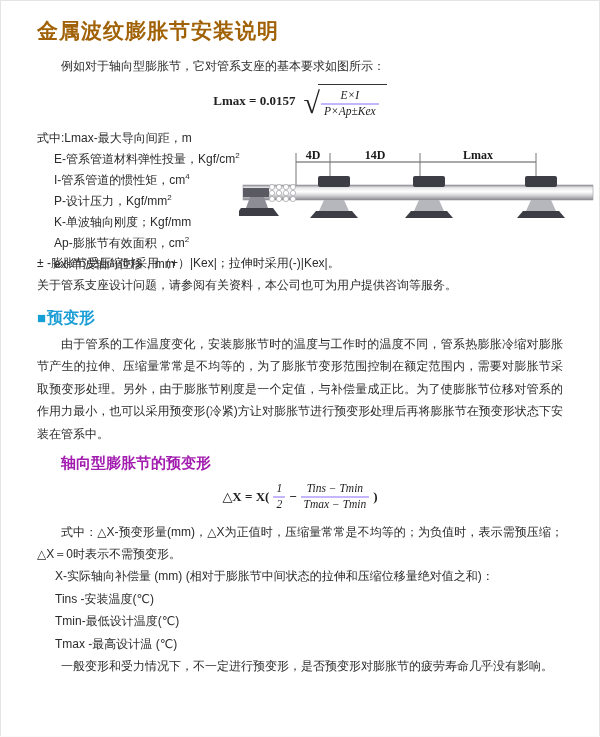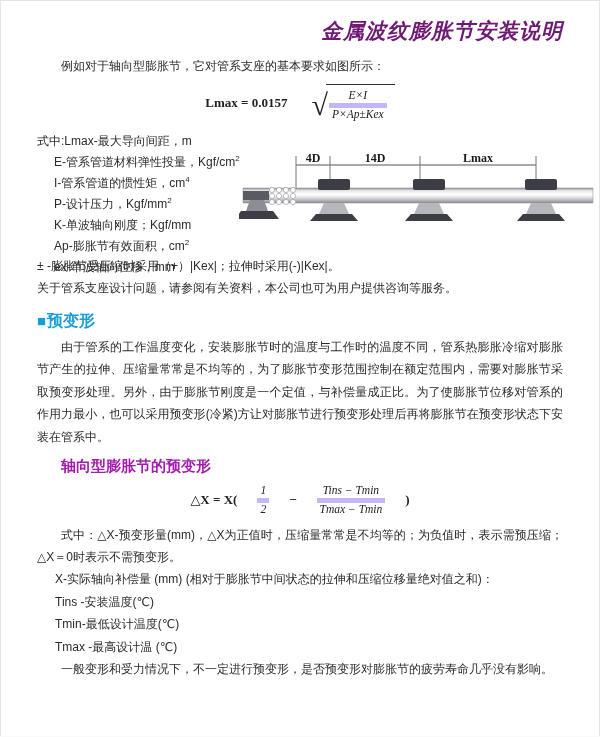--- a/index.html
+++ b/index.html
@@ -9,49 +9,49 @@
     margin:0 auto;
     background:#ffffff;
     border:1px solid #e4e4e4;border-bottom:none;
     overflow:hidden;
     font-family:"Liberation Sans","DejaVu Sans",sans-serif;
     color:#2b2b2b;
     font-size:12px;
   }
   .inner{padding:10px 36px 0 36px;}
   h1.title{
-    text-align:right;font-size:21px;letter-spacing:1px;
-    margin:6px 0 10px 0;color:#701a75;font-weight:bold;font-style:italic;
+    text-align:left;font-size:21px;letter-spacing:1px;
+    margin:6px 0 10px 0;color:#a16207;font-weight:bold;
   }
   .para{line-height:22px;text-align:justify;margin:0;}
   .indent{text-indent:2em;}
   .sec-label{color:#1b9ed6;font-size:15px;font-weight:bold;}
   .sq{color:#14a0d6;font-size:15px;font-style:normal;margin-right:1px;}
   .h2{
     color:#1b9ed6;font-size:16px;font-weight:bold;
     margin:12px 0 4px 0;line-height:22px;
   }
   .h3{
     color:#a21caf;font-size:15px;font-weight:bold;
     margin:8px 0 4px 0;line-height:20px;
   }
   .h3.axial{margin-left:24px;}
   
   .formula{
     display:flex;justify-content:center;align-items:center;
-    gap:20px;margin:7px 0;min-height:34px;
+    gap:4px;margin:7px 0;min-height:34px;
     font-family:"Liberation Serif","DejaVu Serif",serif;
     font-weight:bold;font-size:13px;color:#222;
   }
   .frac{
     display:inline-flex;flex-direction:column;text-align:center;
     font-family:"Liberation Serif","DejaVu Serif",serif;
     font-style:italic;font-weight:normal;font-size:11.5px;line-height:1.2;
   }
-  .frac .num{border-bottom:5px solid #c4b5fd;padding:0 3px;}
+  .frac .num{border-bottom:2px solid #c4b5fd;padding:0 3px;}
   .frac .den{padding:0 3px;}
   .sqrt-wrap{display:inline-flex;align-items:center;margin-left:4px;}
   .sqrt-sign{font-size:30px;font-weight:normal;line-height:26px;transform:translateY(2px);}
   .sqrt-body{border-top:1.5px solid #333;padding:2px 8px 0 3px;margin-left:-2px;}
   
   .varrow{position:relative;height:128px;margin-top:4px;}
   .vars{line-height:18px;}
   .vars .vline{white-space:nowrap;}
   .vars .ind{padding-left:17px;}
   sup{font-size:8px;}

